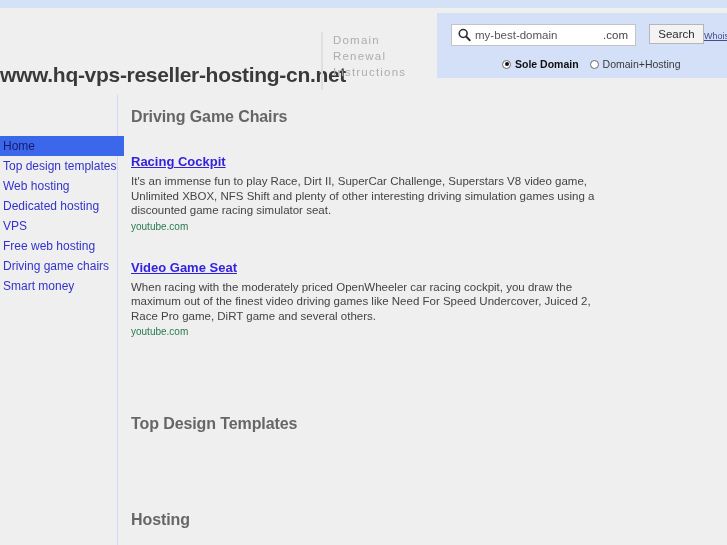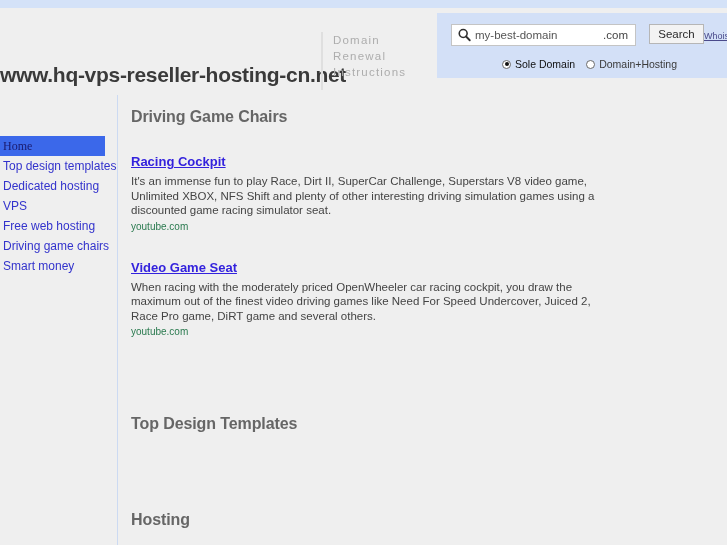--- a/index.html
+++ b/index.html
@@ -168,21 +168,21 @@
   }
   .radio-dot.checked::after {
     content: "";
     position: absolute;
     left: 1.5px; top: 1.5px;
     width: 4px; height: 4px;
     border-radius: 50%;
     background: #111111;
   }
   .radio-label.selected {
-    font-weight: normal;
+    font-weight: bold;
     color: #101010;
   }
   .radio-label {
     color: #3a3a3a;
     white-space: nowrap;
   }
 
   
   .sidebar {
     position: absolute;
@@ -195,23 +195,22 @@
     color: #3333cc;
     line-height: 20px;
     height: 20px;
     padding-left: 3px;
     white-space: nowrap;
     cursor: pointer;
   }
   .nav-item.active {
     background: #3b68ea;
     color: #1a1a6e;
-    width: 105px;
+    width: 124px;
     box-sizing: border-box;
-    font-family: Liberation Serif, serif;
   }
 
   .divider {
     position: absolute;
     left: 117px;
     top: 95px;
     width: 1px;
     height: 450px;
     background: #ccdaf2;
   }
@@ -305,20 +304,21 @@
     </label>
   </div>
 
 </div>
 
 <div class="divider"></div>
 
 <div class="sidebar">
   <div class="nav-item active">Home</div>
   <div class="nav-item">Top design templates</div>
+  <div class="nav-item">Web hosting</div>
   <div class="nav-item">Dedicated hosting</div>
   <div class="nav-item">VPS</div>
   <div class="nav-item">Free web hosting</div>
   <div class="nav-item">Driving game chairs</div>
   <div class="nav-item">Smart money</div>
 </div>
 
 <div class="content">
 
   <h2 class="section-heading">Driving Game Chairs</h2>

